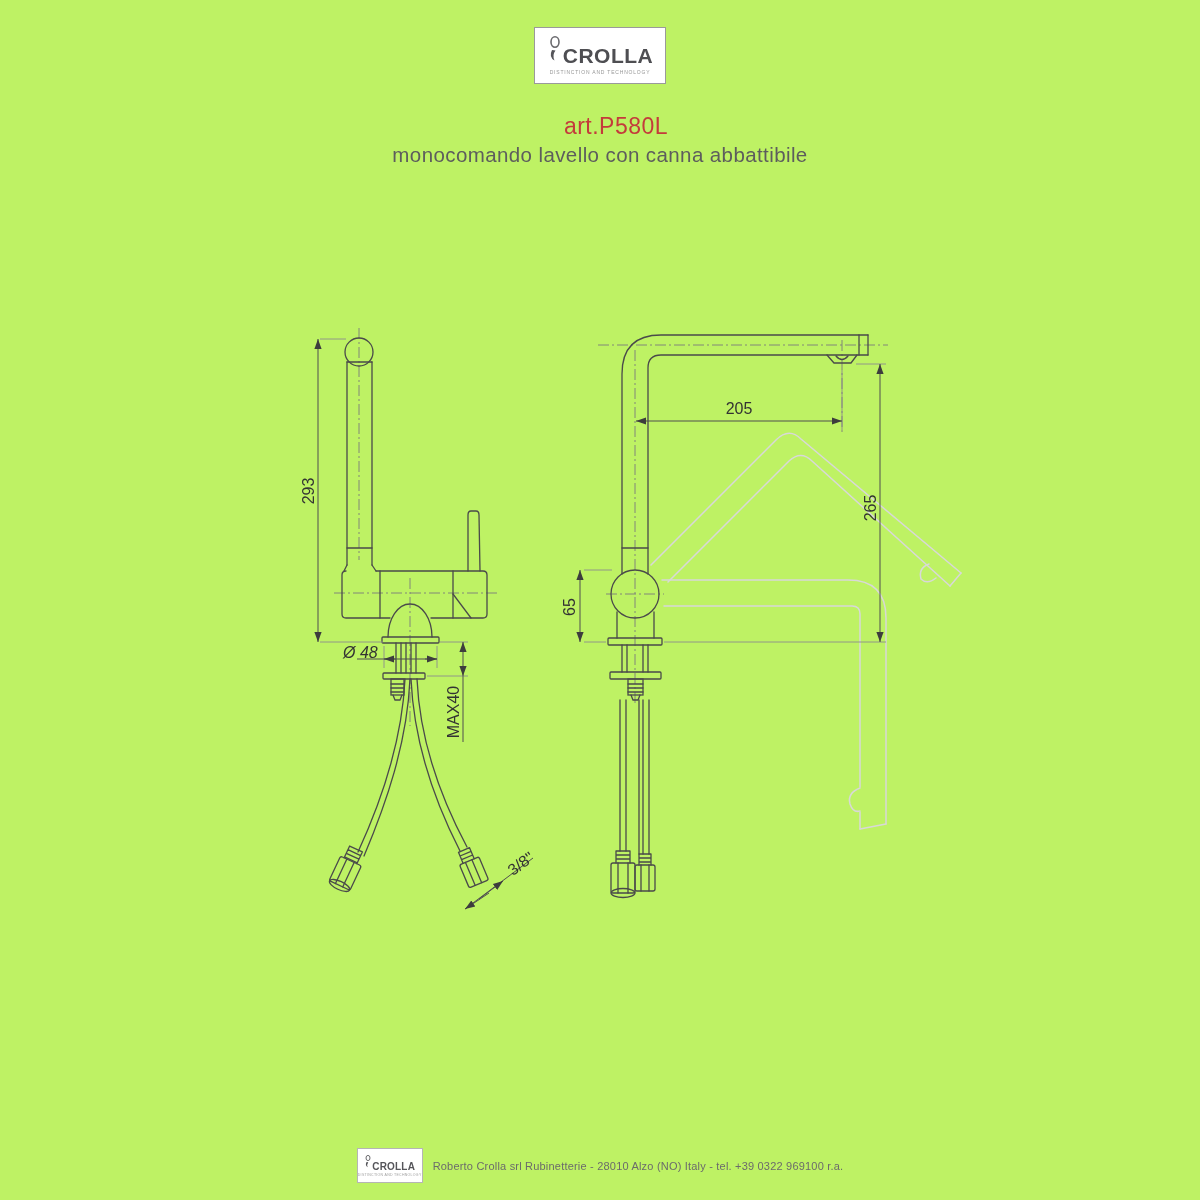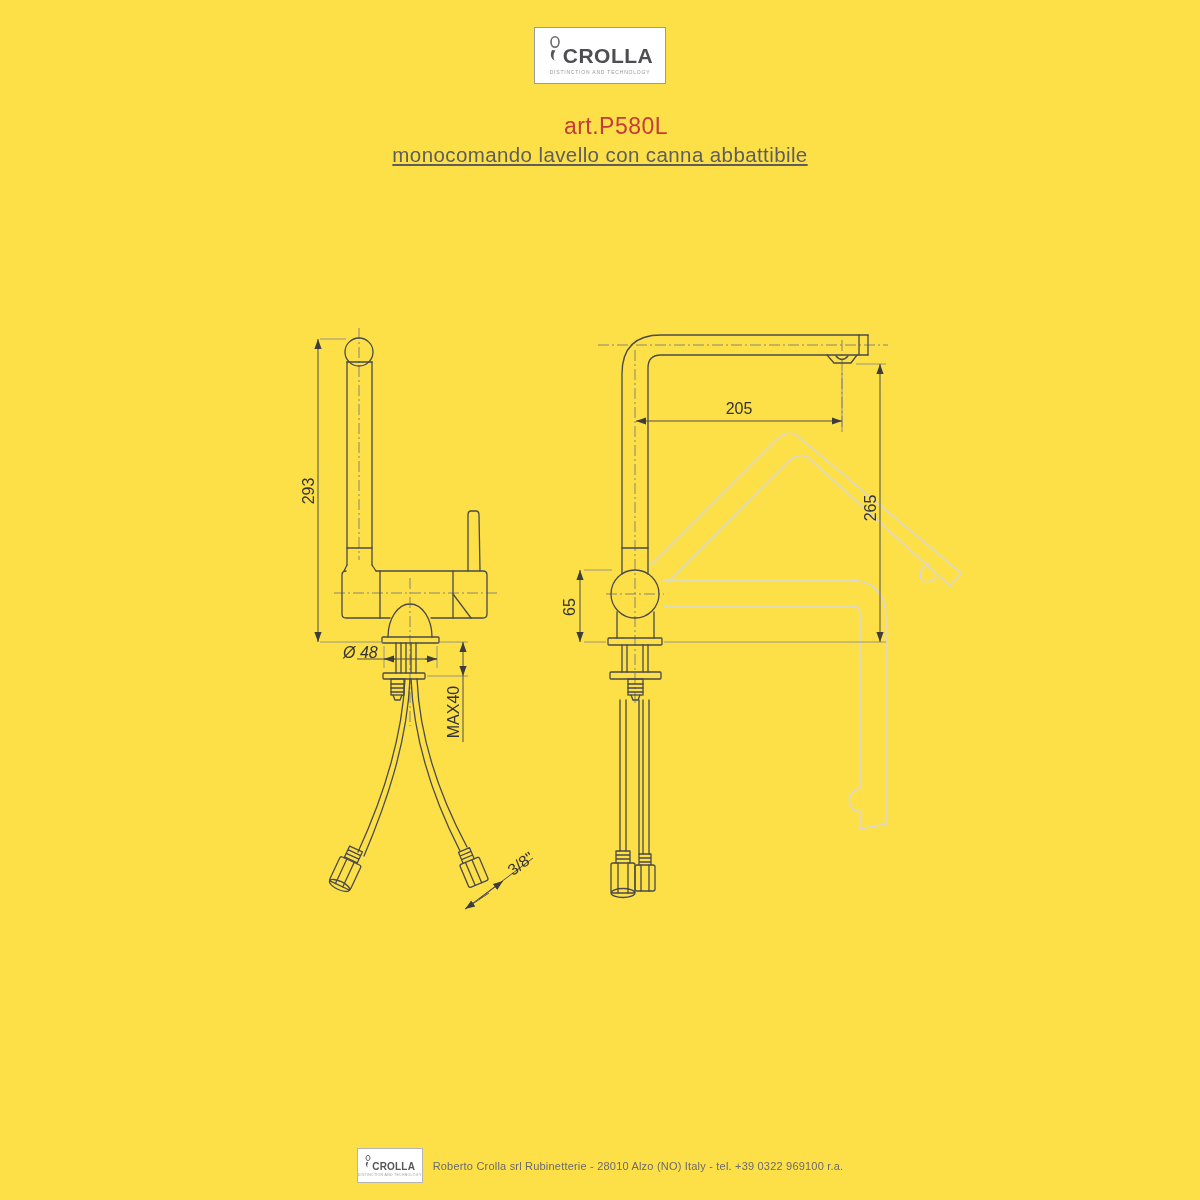--- a/index.html
+++ b/index.html
@@ -1,35 +1,35 @@
 <!DOCTYPE html>
 <html><head>
 <meta charset="utf-8">
 <style>
   html,body{margin:0;padding:0;background:#fff;}
   #page{
-    position:relative;width:1200px;height:1200px;background:#fde047;
+    position:relative;width:1200px;height:1200px;background:#bef264;
     font-family:"Liberation Sans", sans-serif;overflow:hidden;
   }
   
   .logo-box{
     position:absolute;top:27px;left:50%;transform:translateX(-50%);
     width:130px;height:55px;border:1px solid #9a9a9a;background:#fff;
     display:flex;flex-direction:column;align-items:center;justify-content:center;
   }
   .logo-row{display:flex;align-items:flex-end;gap:2px;}
   .logo-brand{font-size:21px;font-weight:bold;color:#4e4e52;letter-spacing:.5px;line-height:20px;}
   .logo-tagline{font-size:5px;color:#979797;letter-spacing:.8px;margin-top:3px;white-space:nowrap;}
   .art-number{
     position:absolute;top:113px;left:16px;width:100%;text-align:center;
     font-size:23px;color:#c43b3b;letter-spacing:.5px;
   }
   .subtitle{
     position:absolute;top:143px;left:0;width:100%;text-align:center;
-    font-size:20.5px;color:#5d5d5d;letter-spacing:.4px;text-decoration:underline;
+    font-size:20.5px;color:#5d5d5d;letter-spacing:.4px;
   }
   
   #drawing{position:absolute;left:0;top:0;}
   .ol{stroke:#4a4a4a;stroke-width:1.3;fill:none;stroke-linecap:round;}
   .thin{stroke:#8d8d8d;stroke-width:0.9;fill:none;}
   .dim{stroke:#4f4f4f;stroke-width:1;fill:none;}
   .cl{stroke:#7c7c7c;stroke-width:0.9;fill:none;stroke-dasharray:11 3 2 3;}
   .ph{stroke:#d8d8d8;stroke-width:1.5;fill:none;stroke-linecap:round;}
   .dimtext{font-family:"Liberation Sans",sans-serif;font-size:16px;fill:#333333;}
   

